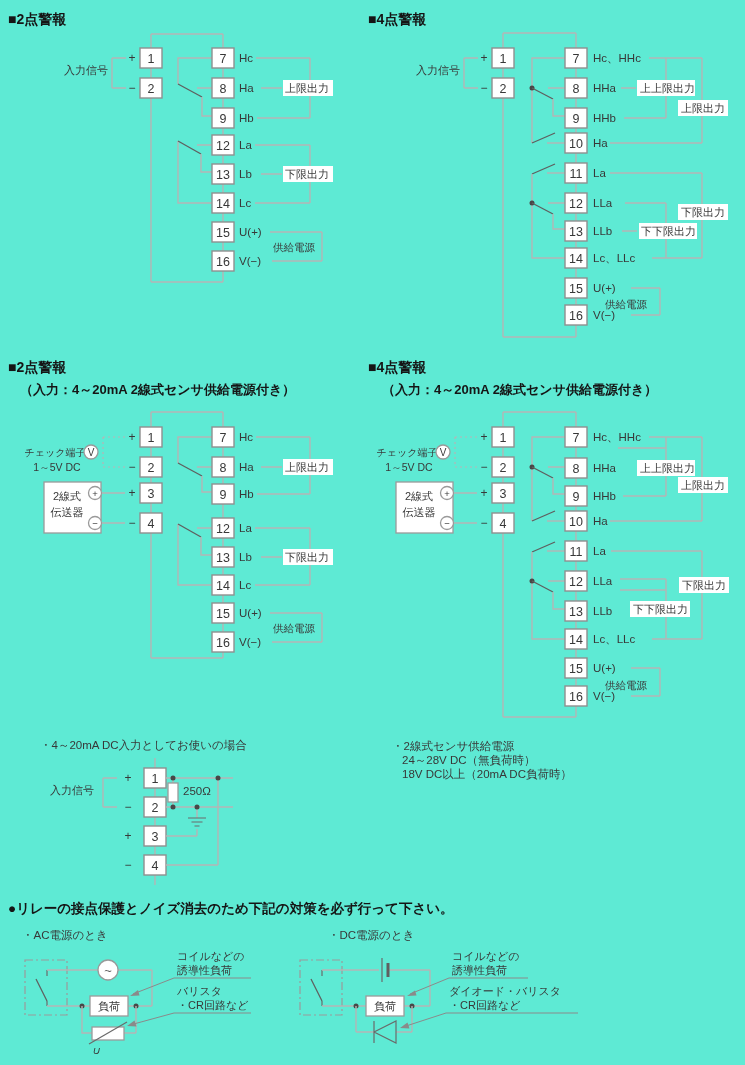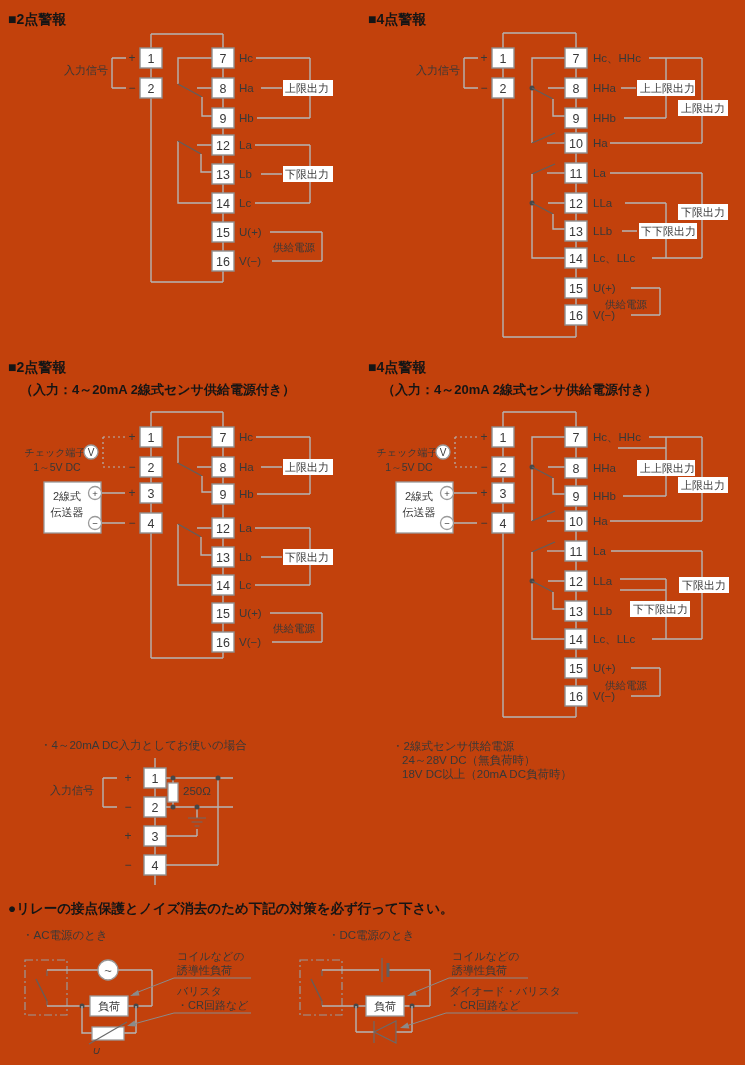--- a/index.html
+++ b/index.html
@@ -1,16 +1,16 @@
 <!DOCTYPE html>
 <html><head>
 <meta charset="utf-8">
 <style>
   html,body{margin:0;padding:0;background:#fff;}
-  .page{position:relative;width:745px;height:1065px;background:#c2410c;overflow:hidden;
+  .page{position:relative;width:745px;height:1065px;background:#5eead4;overflow:hidden;
         font-family:"Liberation Sans","DejaVu Sans",sans-serif;}
   svg text{fill:#383838;font-family:"Liberation Sans","DejaVu Sans",sans-serif;}
   .w{stroke:#b5b5b5;stroke-width:1.4;fill:none;}
   .dk{stroke:#6a6a6a;stroke-width:1.2;fill:none;}
   .bx{fill:#ffffff;stroke:#8f8f8f;stroke-width:1.4;}
   .comp{fill:#ffffff;stroke:#9a9a9a;stroke-width:1.3;}
   .blade{stroke:#5f5f5f;stroke-width:1.3;fill:none;}
   .dot{fill:#474747;stroke:none;}
   .dashdot{stroke:#9a9a9a;stroke-width:1.2;fill:none;stroke-dasharray:8 3 2 3;}
   .dotted{stroke:#b5b5b5;stroke-width:1.2;fill:none;stroke-dasharray:2 3;}

